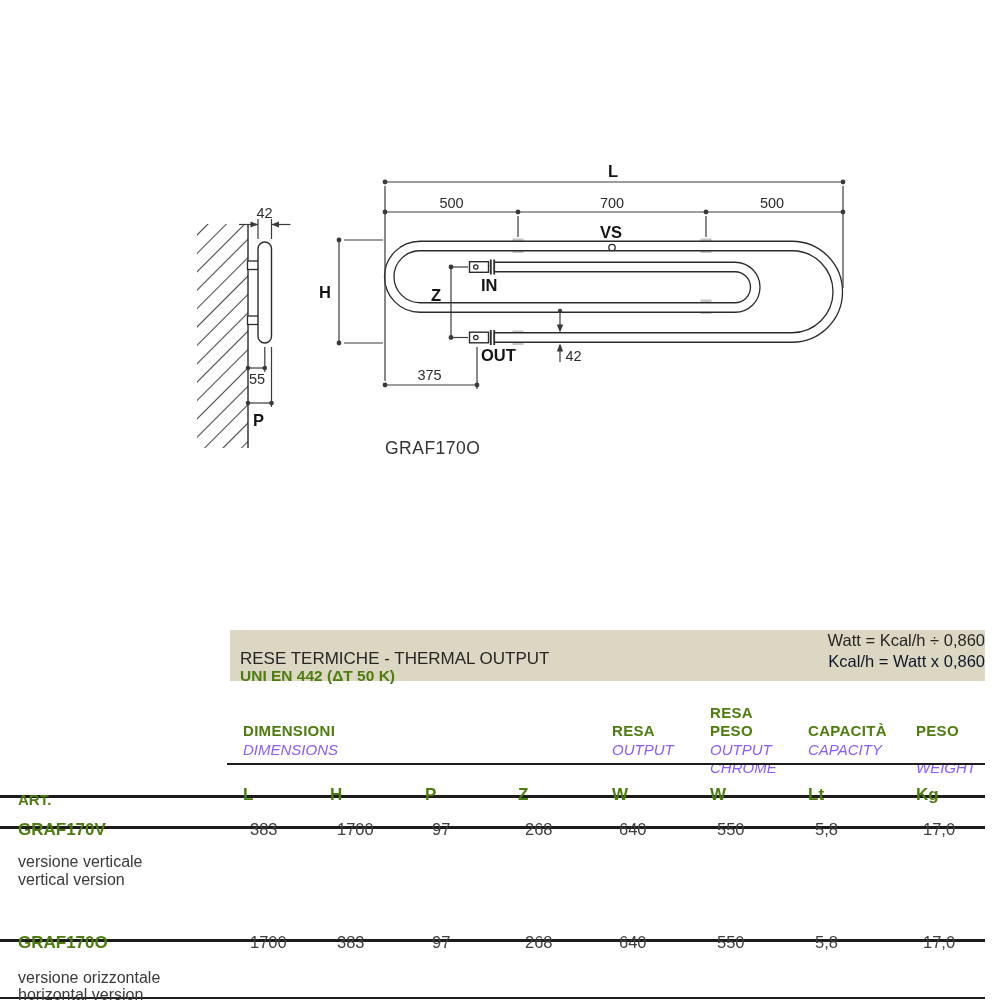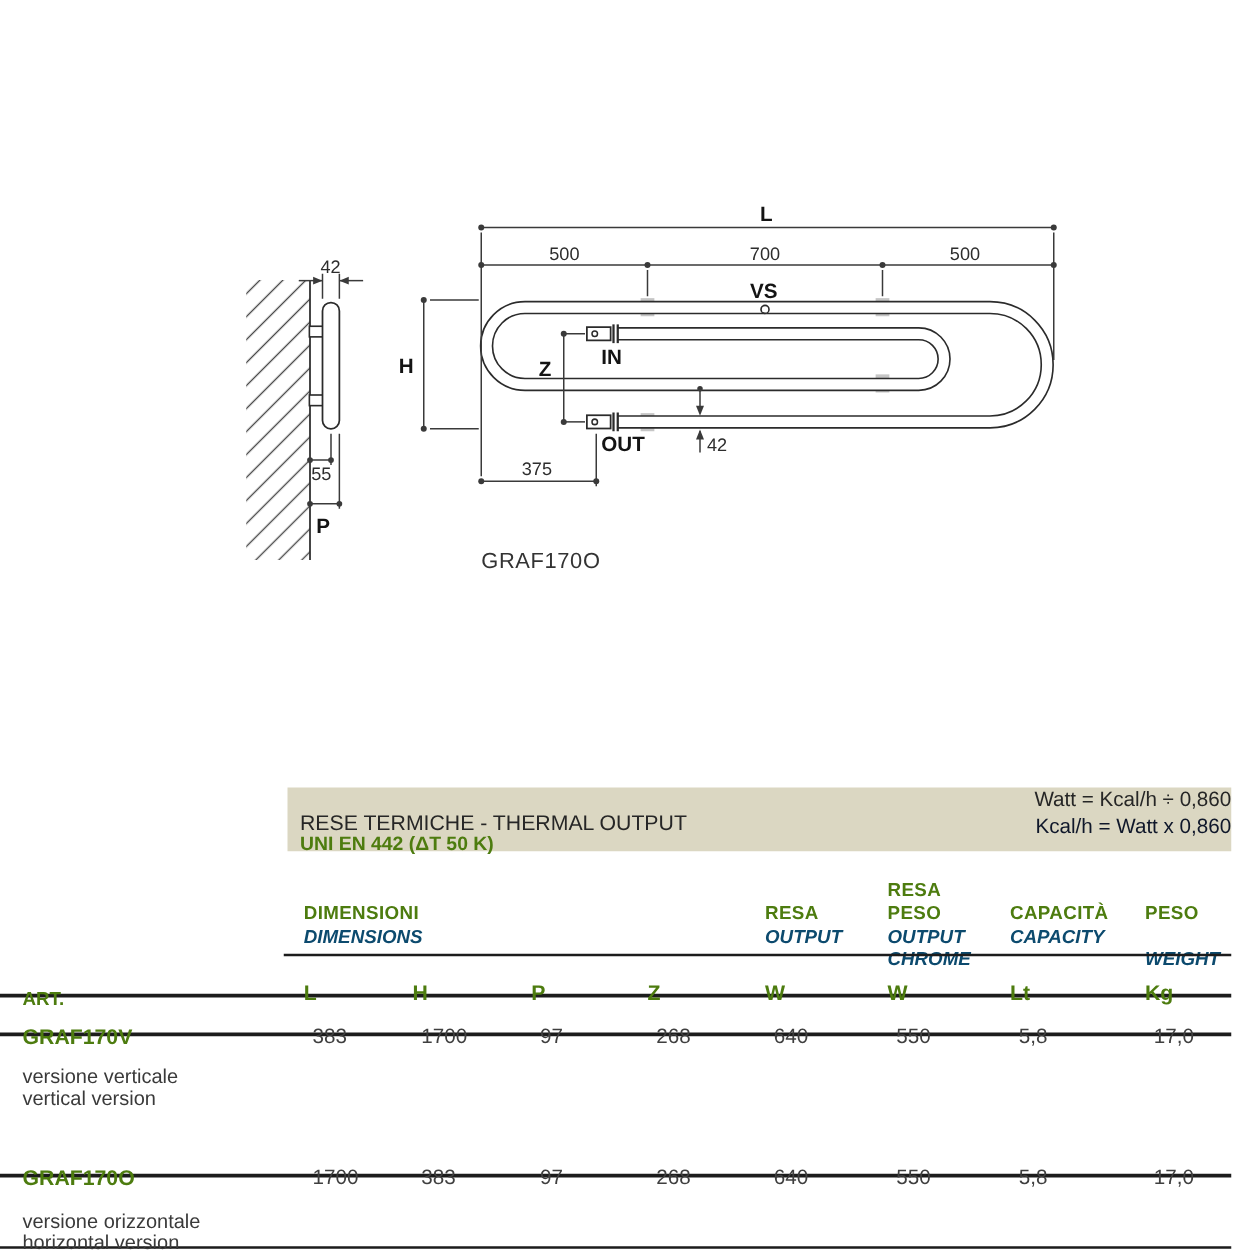--- a/index.html
+++ b/index.html
@@ -5,21 +5,21 @@
   html,body{margin:0;padding:0;background:#fff;}
   #page{position:relative;width:1000px;height:1000px;background:#fff;overflow:hidden;
         font-family:"Liberation Sans",sans-serif;color:#1c1c1c;}
   svg text{font-family:"Liberation Sans",sans-serif;fill:#2d2d2d;}
   svg .dnum{font-size:14.5px;}
   svg .dbold{font-size:16.5px;font-weight:bold;fill:#141414;}
   svg .dcap{font-size:17.5px;fill:#333;letter-spacing:.5px;}
 
   .t{position:absolute;white-space:nowrap;margin-top:15px;}
   .b{font-weight:bold;color:#4d7c0f;}
-  .it{font-style:italic;color:#0c4a6e;font-weight:bold;}
+  .it{font-style:italic;color:#8b5cf6;}
   .num{color:#3f3f3f;}
   .note{color:#3a3a3a;font-size:16px;}
 
   .hline{position:absolute;background:#1c1c1c;}
 
   
   .cx-art{left:18px}.cx-1{left:243px}.cx-2{left:330px}.cx-3{left:425px}.cx-4{left:518px}
   .cx-5{left:612px}.cx-6{left:710px}.cx-7{left:808px}.cx-8{left:916px}
   .ind{margin-left:7px}
 

